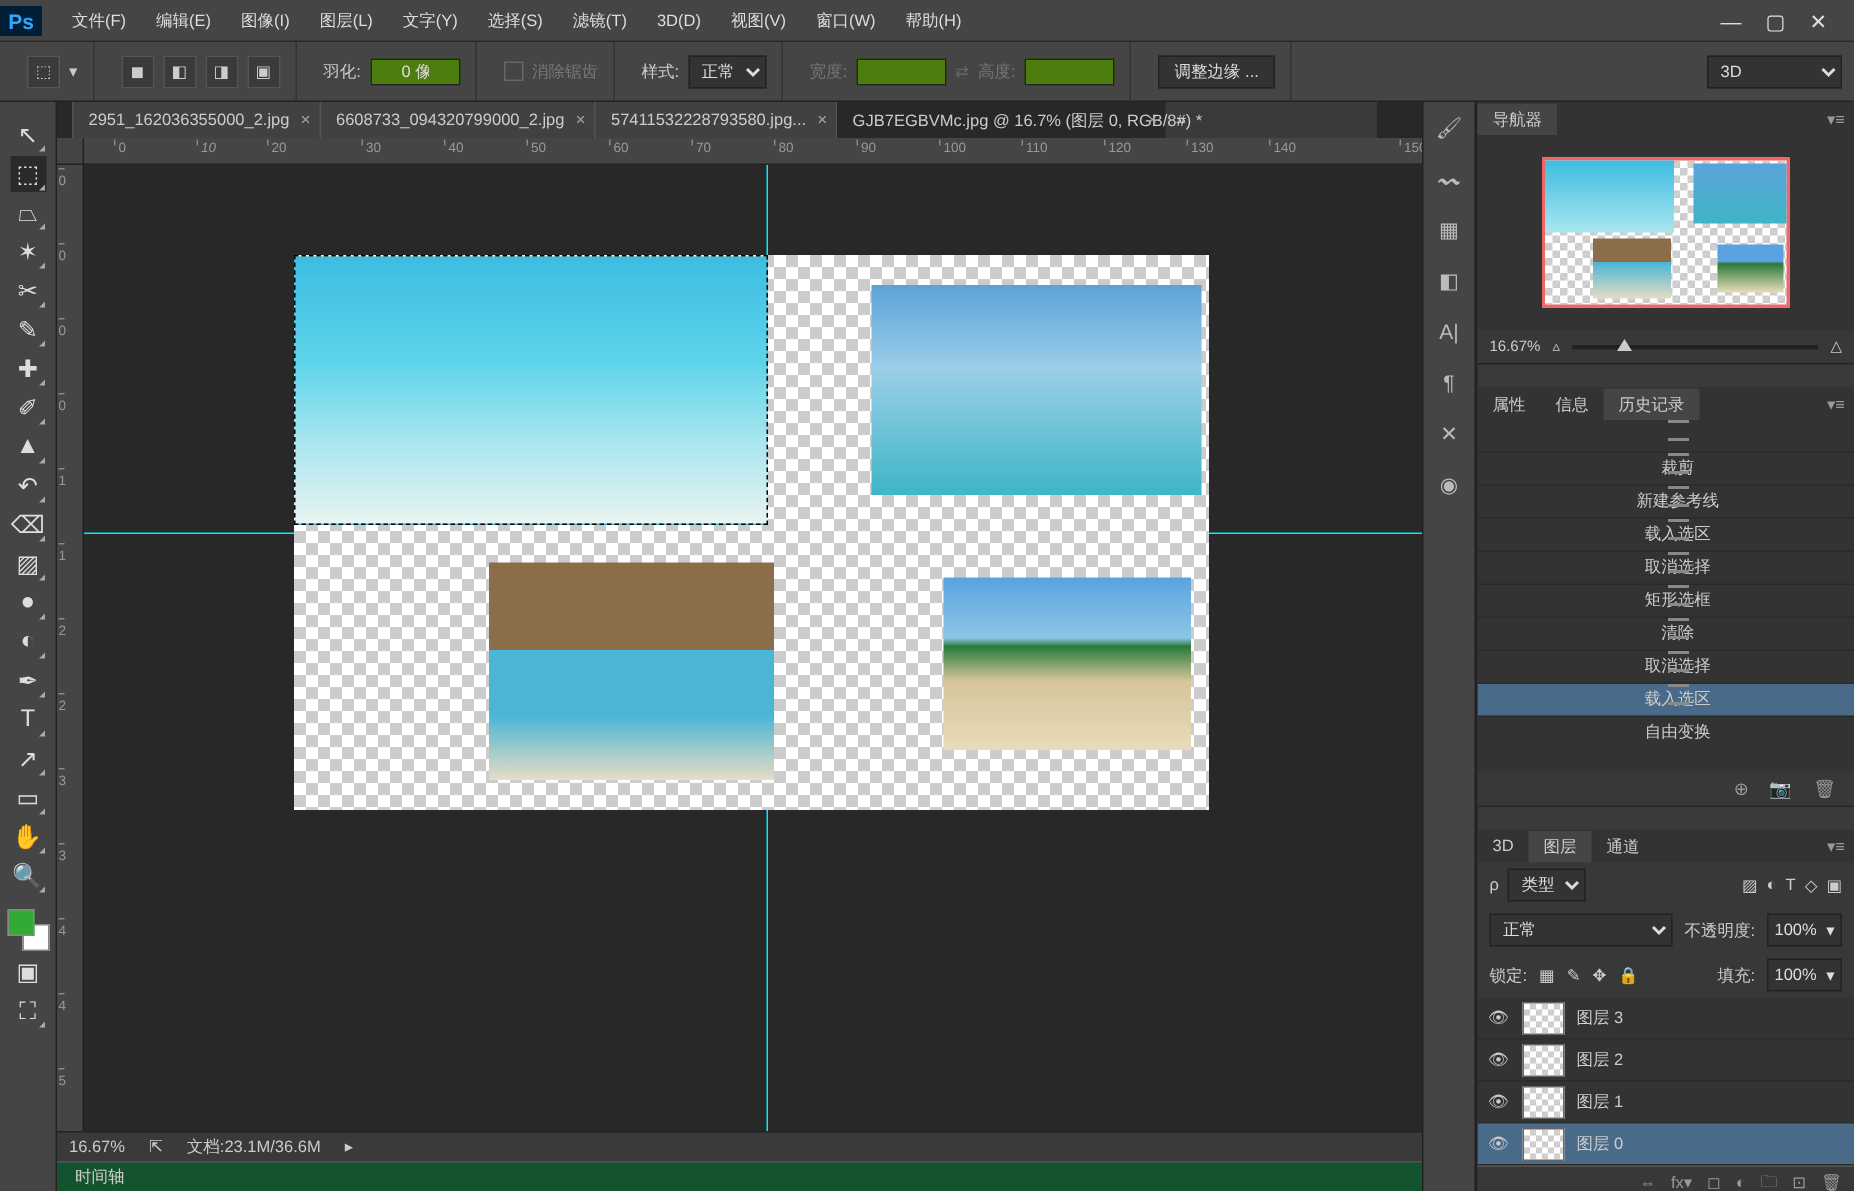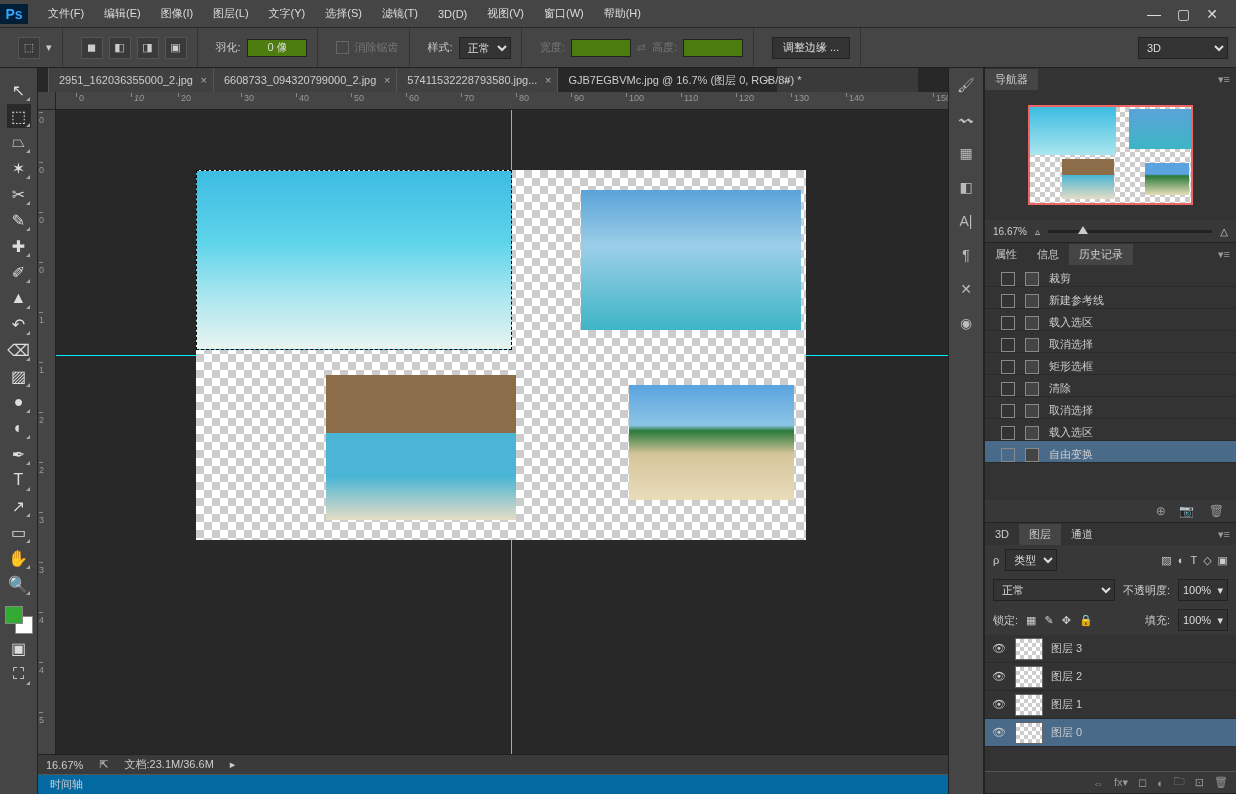--- a/index.html
+++ b/index.html
@@ -58,47 +58,47 @@
 .viewport { position: absolute; top: 18px; left: 18px; right: 0; bottom: 20px; background: #282828; overflow: hidden; }
 .canvas { position: absolute; top: 60px; left: 140px; width: 610px; height: 370px; background-image: linear-gradient(45deg,#ccc 25%,transparent 25%),linear-gradient(-45deg,#ccc 25%,transparent 25%),linear-gradient(45deg,transparent 75%,#ccc 75%),linear-gradient(-45deg,transparent 75%,#ccc 75%); background-size: 16px 16px; background-position: 0 0,0 8px,8px -8px,-8px 0; background-color:#fff; }
 .img-beach1 { position: absolute; top: 0; left: 0; width: 316px; height: 180px; background: linear-gradient(to bottom, #3dbce2 0%, #5ed4ea 40%, #aae6ef 70%, #e8f4f0 100%); border: 1px dashed #000; }
 .img-beach2 { position: absolute; top: 20px; right: 5px; width: 220px; height: 140px; background: linear-gradient(to bottom, #5aa3d8 0%, #9ccee8 40%, #3eb5c5 100%); }
 .img-beach3 { position: absolute; bottom: 20px; left: 130px; width: 190px; height: 145px; background: linear-gradient(to bottom, #8b6d4a 0%, #8b6d4a 40%, #4ab5d5 40%, #4ab5d5 70%, #e5ddc5 100%); }
 .img-beach4 { position: absolute; bottom: 40px; right: 12px; width: 165px; height: 115px; background: linear-gradient(to bottom, #5aa3e0 0%, #8cc5e5 35%, #2a7a3a 40%, #d5c59a 60%, #e8dcba 100%); }
 
 .guide-v { position: absolute; top: -60px; bottom: -100px; left: 455px; width: 1px; background: #0ef; }
 
 .status-bar { position: absolute; bottom: 0; left: 0; right: 0; height: 20px; background: #3a3a3a; display: flex; align-items: center; padding: 0 8px; border-top: 1px solid #222; gap: 16px; font-size: 11px; }
-.timeline-bar { height: 20px; background: #0369a1; border-top: 1px solid #555; display: flex; align-items: center; padding: 0 12px; }
+.timeline-bar { height: 20px; background: #14532d; border-top: 1px solid #555; display: flex; align-items: center; padding: 0 12px; }
 
 
 .mid-strip { width: 36px; background: #454545; border-left: 1px solid #222; border-right: 1px solid #222; }
 .mid-strip .strip-icon { height: 34px; display: flex; align-items: center; justify-content: center; color: #bbb; font-size: 14px; }
 
 
-.right-panels { width: 252px; background: #3a3a3a; display: flex; flex-direction: column; border-left: 1px solid #222; }
+.right-panels { width: 252px; background: #3a3a3a; display: flex; flex-direction: column; border-left: 1px solid #222; gap: 15px; }
 .panel { border-bottom: 1px solid #222; display: flex; flex-direction: column; }
 .panel-tabs { display: flex; background: #333; height: 22px; align-items: center; }
 .panel-tab { padding: 3px 10px; color: #ccc; font-size: 11px; }
 .panel-tab.active { background: #454545; }
 .panel-menu { margin-left: auto; padding-right: 6px; color: #999; }
 
 .navigator-body { height: 130px; display: flex; align-items: center; justify-content: center; background: #333; position: relative; padding: 6px; }
 .nav-canvas { width: 165px; height: 100px; border: 2px solid #e66; position: relative; background-image: linear-gradient(45deg,#ccc 25%,transparent 25%),linear-gradient(-45deg,#ccc 25%,transparent 25%),linear-gradient(45deg,transparent 75%,#ccc 75%),linear-gradient(-45deg,transparent 75%,#ccc 75%); background-size: 10px 10px; background-position: 0 0,0 5px,5px -5px,-5px 0; background-color:#fff;}
 .nav-img1 { position: absolute; top: 0; left: 0; width: 86px; height: 48px; background: linear-gradient(#3dbce2,#aae6ef); }
 .nav-img2 { position: absolute; top: 2px; right: 0; width: 62px; height: 40px; background: linear-gradient(#5aa3d8,#3eb5c5); }
 .nav-img3 { position: absolute; bottom: 4px; left: 32px; width: 52px; height: 40px; background: linear-gradient(#8b6d4a 40%,#4ab5d5 40%,#e5ddc5); }
 .nav-img4 { position: absolute; bottom: 8px; right: 2px; width: 44px; height: 32px; background: linear-gradient(#5aa3e0 35%,#2a7a3a 40%,#e8dcba); }
 .nav-foot { height: 22px; display: flex; align-items: center; padding: 0 8px; gap: 8px; background: #383838; font-size: 10px; }
 .nav-slider { flex: 1; height: 3px; background: #222; position: relative; }
 .nav-slider::after { content: ''; position: absolute; left: 30px; top: -4px; width: 0; height: 0; border-left: 5px solid transparent; border-right: 5px solid transparent; border-bottom: 8px solid #ccc; }
 
 
 .history-body { flex: 0 0 235px; overflow-y: auto; background: #333; }
-.history-item { display: flex; align-items: flex-end; height: 22px; padding-left: 16px; gap: 10px; border-bottom: 1px solid #2a2a2a; }
+.history-item { display: flex; align-items: center; height: 22px; padding-left: 16px; gap: 10px; border-bottom: 1px solid #2a2a2a; flex-direction: column; }
 .history-item.active { background: #4a6a8a; }
 .hist-icon { width: 14px; height: 14px; border: 1px solid #888; }
 .hist-foot { height: 22px; display: flex; justify-content: flex-end; align-items: center; gap: 14px; padding-right: 12px; background: #383838; }
 .hist-foot span { color: #999; font-size: 12px; }
 
 
 .layers-panel { flex: 1; display: flex; flex-direction: column; }
 .layer-options { display: flex; align-items: center; padding: 4px 8px; gap: 6px; background: #383838; }
 .layer-blend-row { display: flex; align-items: center; padding: 4px 8px; gap: 8px; background: #383838; }
 .layer-lock-row { display: flex; align-items: center; padding: 4px 8px; gap: 8px; background: #383838; }

